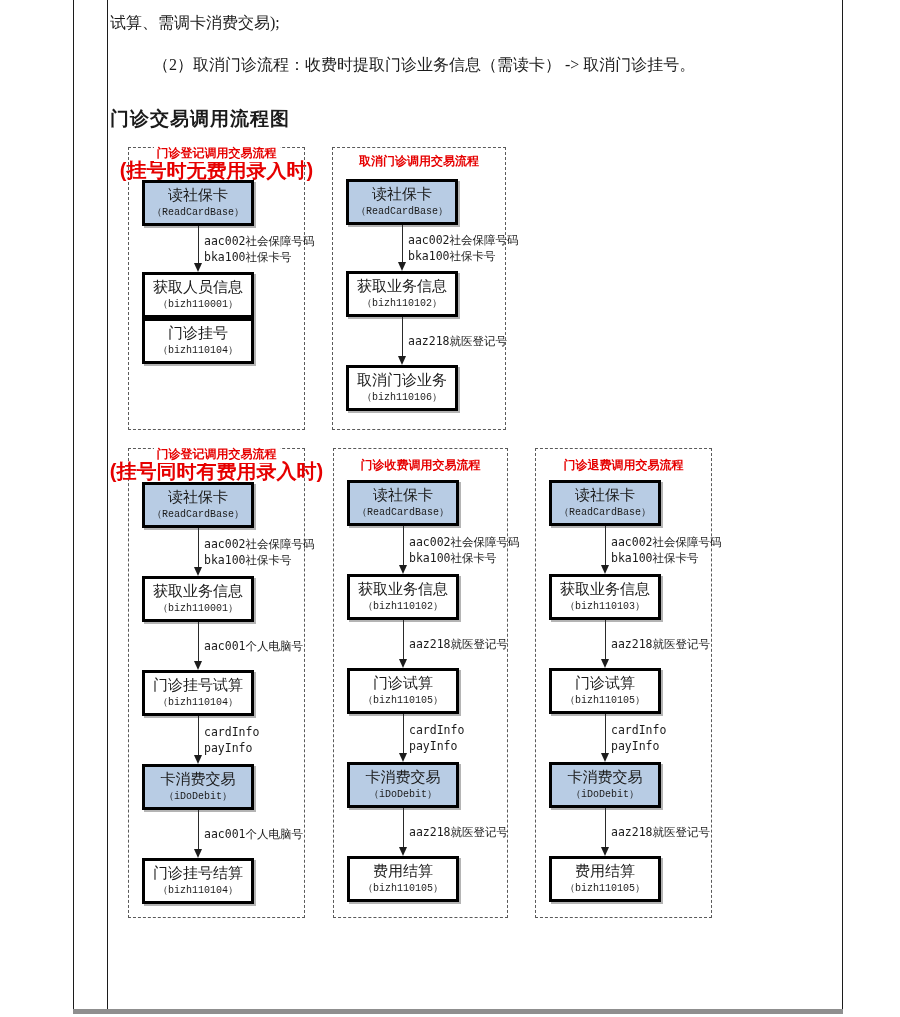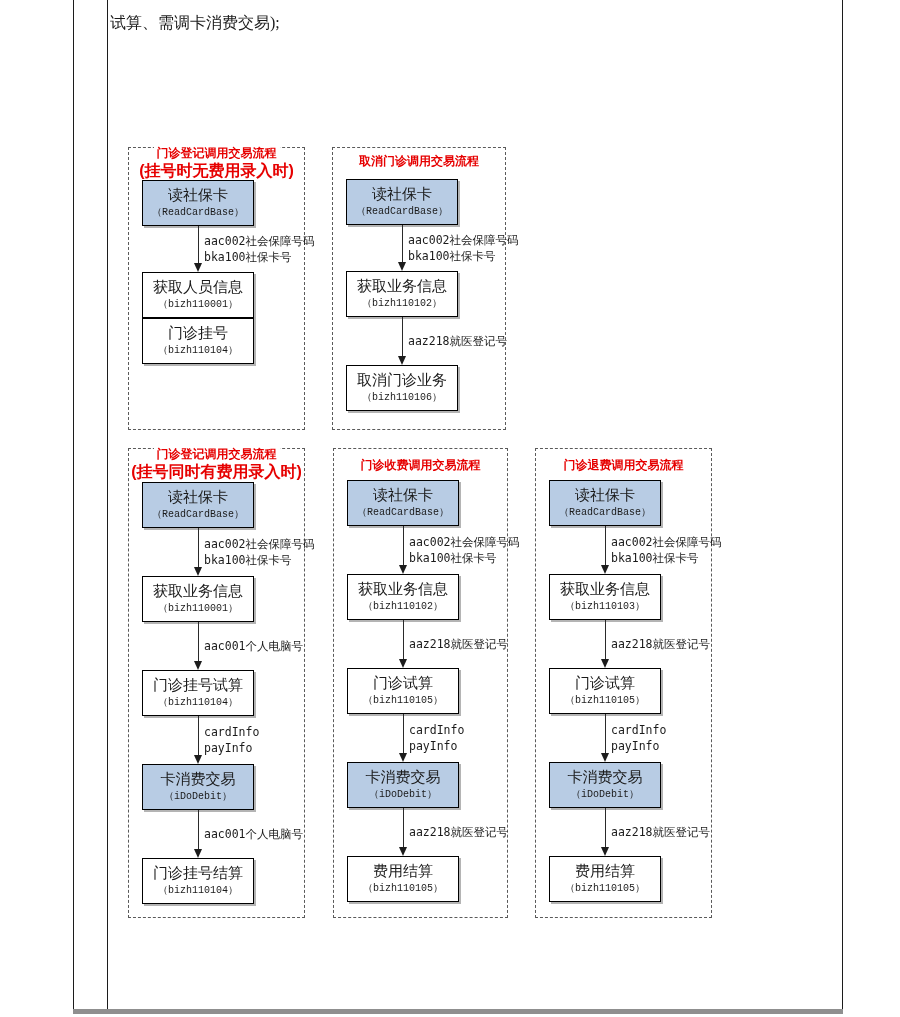--- a/index.html
+++ b/index.html
@@ -50,42 +50,42 @@
 
   .chart-title {
     color: #e60000; font-weight: bold; font-size: 12px; line-height: 17px;
     font-family: "Liberation Sans", sans-serif;
     white-space: nowrap; text-align: center;
   }
   .chart-title.overlap { margin-top: -3px; background: #ffffff; padding: 0 3px; position: relative; z-index: 2; }
   .chart-title.below-b { margin-top: 5px; }
   .chart-title.below-de { margin-top: 8px; }
   .chart-subtitle {
-    color: #e60000; font-weight: bold; font-size: 16px; line-height: 17px;
+    color: #e60000; font-weight: bold; font-size: 20px; line-height: 17px;
     font-family: "Liberation Sans", sans-serif;
     white-space: nowrap; text-align: right;
   }
 
   
   .flow-col {
     align-self: flex-start;
     margin-left: 13px;
     width: 112px;
     display: flex;
     flex-direction: column;
     align-items: center;
   }
   .flow-col.mt0 { margin-top: 1px; }
   .flow-col.mt2 { margin-top: 2px; }
   .flow-col.mt6 { margin-top: 6px; }
   .flow-col.mt9 { margin-top: 9px; }
 
   .node {
     width: 112px; height: 46px;
-    border: 1px solid #000000;
+    border: 3px solid #000000;
     background: #ffffff;
     box-shadow: 2px 2px 0 #b4b4b4;
     display: flex; flex-direction: column; justify-content: center; align-items: center;
     flex-shrink: 0;
   }
   .node.blue { background: #b8cce4; }
   .node-label { font-size: 15px; line-height: 19px; white-space: nowrap; }
   .node-code {
     font-size: 10px; line-height: 15px; white-space: nowrap;
     font-family: Liberation Mono, monospace;
@@ -117,20 +117,22 @@
 <body>
 
 <div class="page">
 
   <div class="vline l1"></div>
   <div class="vline l2"></div>
   <div class="vline r1"></div>
   <div class="page-bottom-edge"></div>
 
   <div class="para1">试算、需调卡消费交易);</div>
+  <div class="para2">（2）取消门诊流程：收费时提取门诊业务信息（需读卡） -&gt; 取消门诊挂号。</div>
+  <div class="heading">门诊交易调用流程图</div>
 
   <div class="chart chart-a">
     <div class="chart-title overlap">门诊登记调用交易流程</div>
     <div class="chart-subtitle">(挂号时无费用录入时)</div>
     <div class="flow-col mt0">
       <div class="node blue">
         <div class="node-label">读社保卡</div>
         <div class="node-code">（ReadCardBase）</div>
       </div>
       <div class="conn h46">

